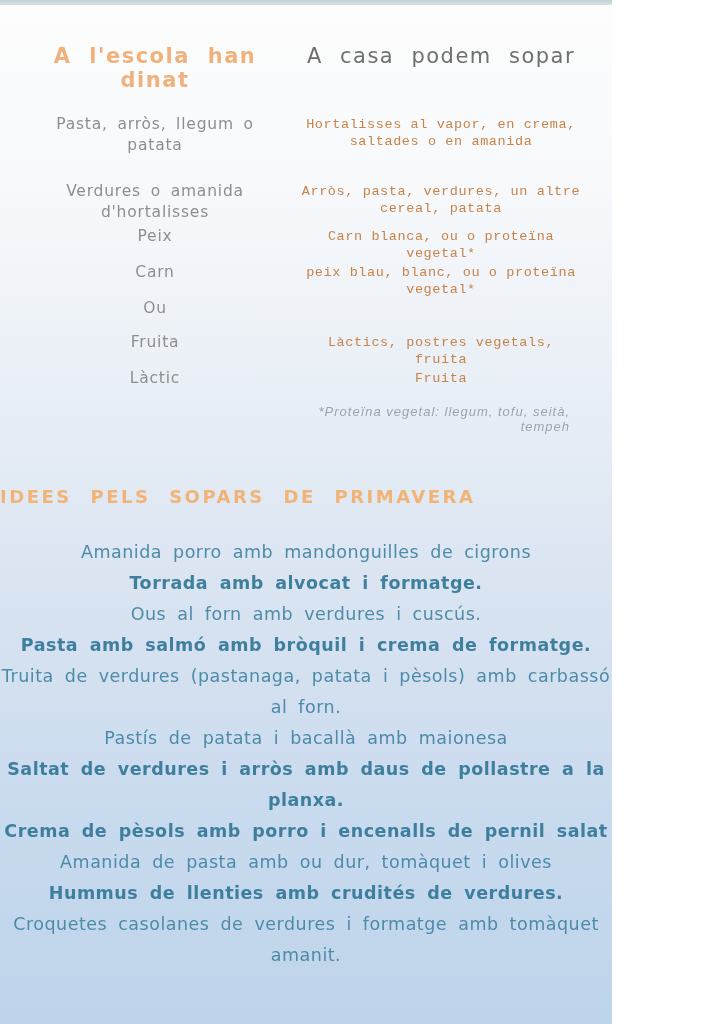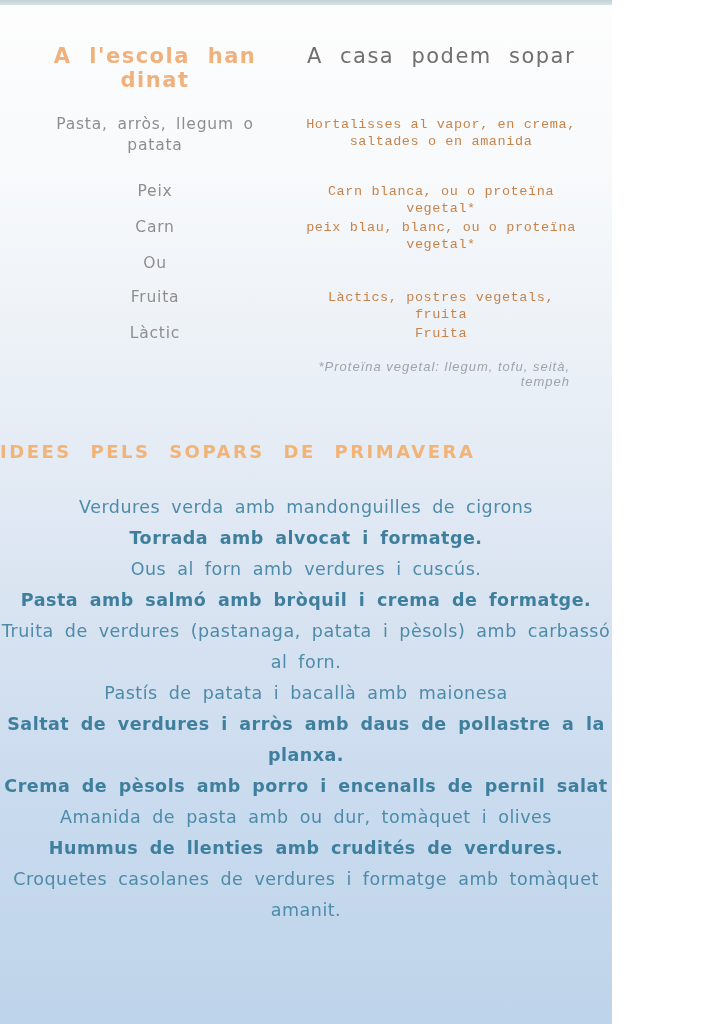--- a/index.html
+++ b/index.html
@@ -128,20 +128,24 @@
     <div class="t-row t-head">
       <div class="col-title-left">A l'escola han dinat</div>
       <div class="col-title-right">A casa podem sopar</div>
     </div>
 
     <div class="t-row row-tall">
       <div class="cell-school">Pasta, arròs, llegum o patata</div>
       <div class="cell-home">Hortalisses al vapor, en crema, saltades o en amanida</div>
     </div>
 
+    <div class="t-row row-mid">
+      <div class="cell-school">Verdures o amanida d'hortalisses</div>
+      <div class="cell-home">Arròs, pasta, verdures, un altre cereal, patata</div>
+    </div>
 
     <div class="t-row row-slim">
       <div class="cell-school">Peix</div>
       <div class="cell-home">Carn blanca, ou o proteïna vegetal*</div>
     </div>
 
     <div class="t-row row-slim">
       <div class="cell-school">Carn</div>
       <div class="cell-home">peix blau, blanc, ou o proteïna vegetal*</div>
     </div>
@@ -162,21 +166,21 @@
 
     <div class="t-row">
       <div></div>
       <div class="footnote">*Proteïna vegetal: llegum, tofu, seità, tempeh</div>
     </div>
   </div>
 
   <div class="ideas-title">IDEES PELS SOPARS DE PRIMAVERA</div>
 
   <div class="ideas-list">
-    <div class="idea">Verdures verda amb mandonguilles de cigrons</div>
+    <div class="idea">Amanida porro amb mandonguilles de cigrons</div>
     <div class="idea bold">Torrada amb alvocat i formatge.</div>
     <div class="idea">Ous al forn amb verdures i cuscús.</div>
     <div class="idea bold">Pasta amb salmó amb bròquil i crema de formatge.</div>
     <div class="idea">Truita de verdures (pastanaga, patata i pèsols) amb carbassó al forn.</div>
     <div class="idea">Pastís de patata i bacallà amb maionesa</div>
     <div class="idea bold">Saltat de verdures i arròs amb daus de pollastre a la planxa.</div>
     <div class="idea bold">Crema de pèsols amb porro i encenalls de pernil salat</div>
     <div class="idea">Amanida de pasta amb ou dur, tomàquet i olives</div>
     <div class="idea bold">Hummus de llenties amb crudités de verdures.</div>
     <div class="idea">Croquetes casolanes de verdures i formatge amb tomàquet amanit.</div>

